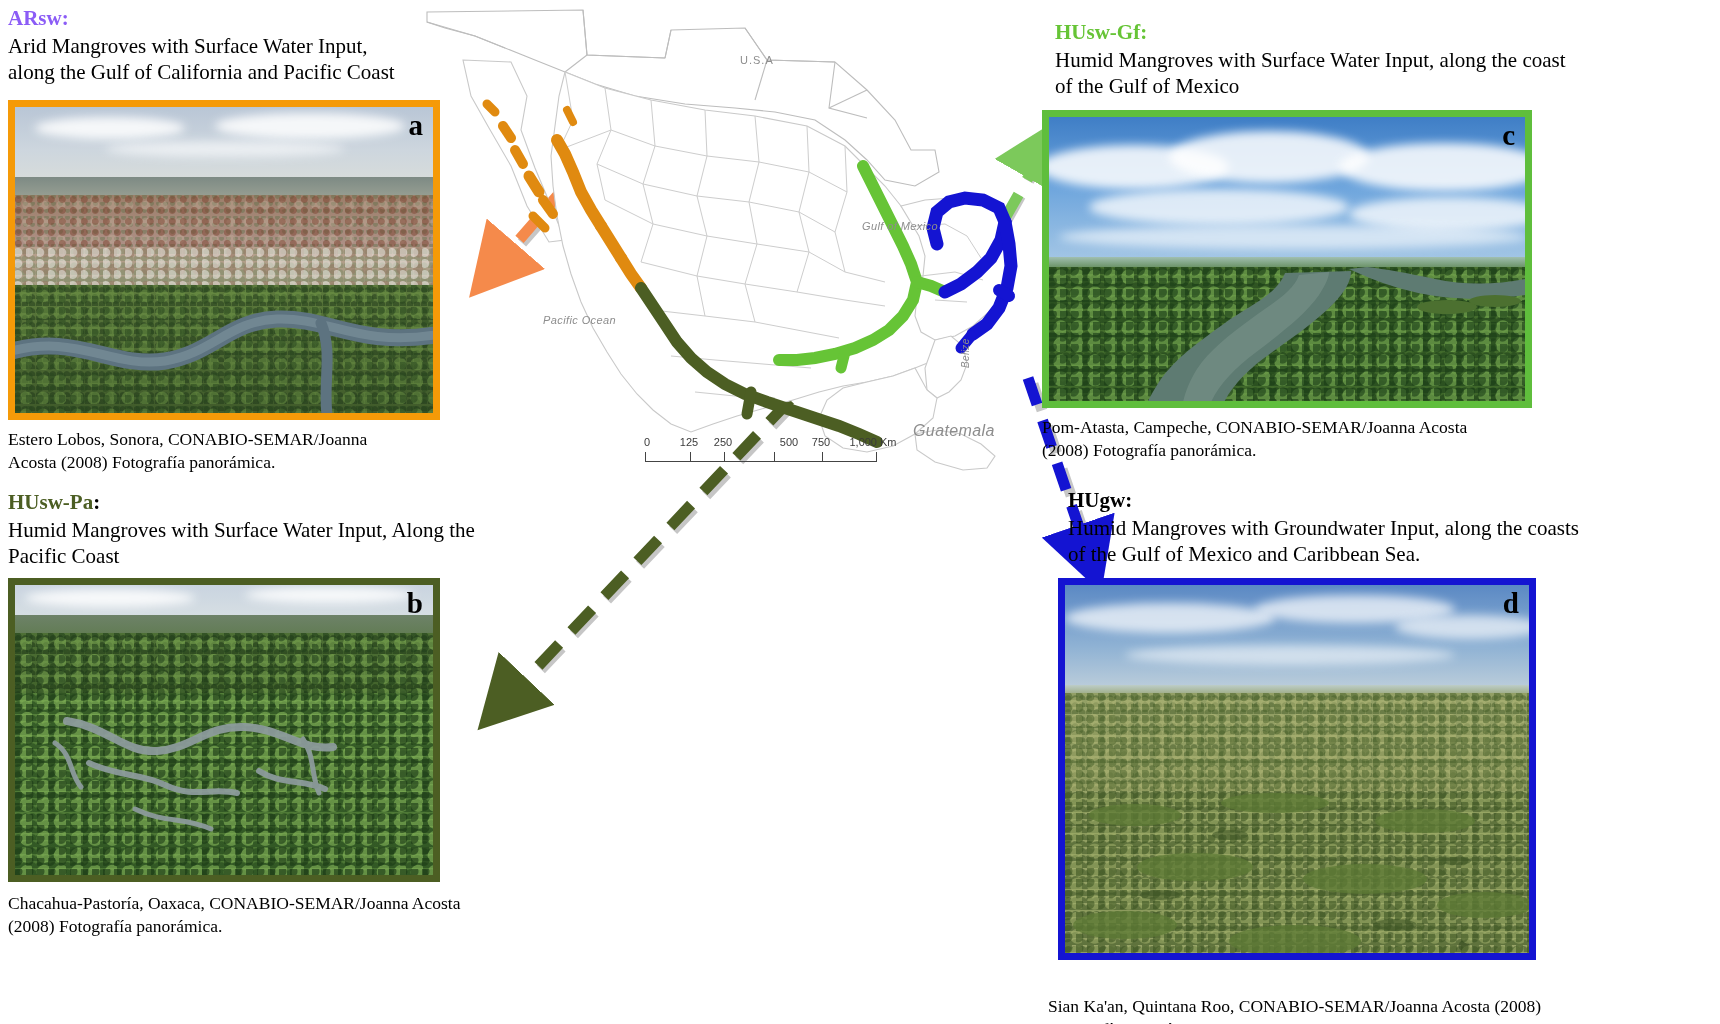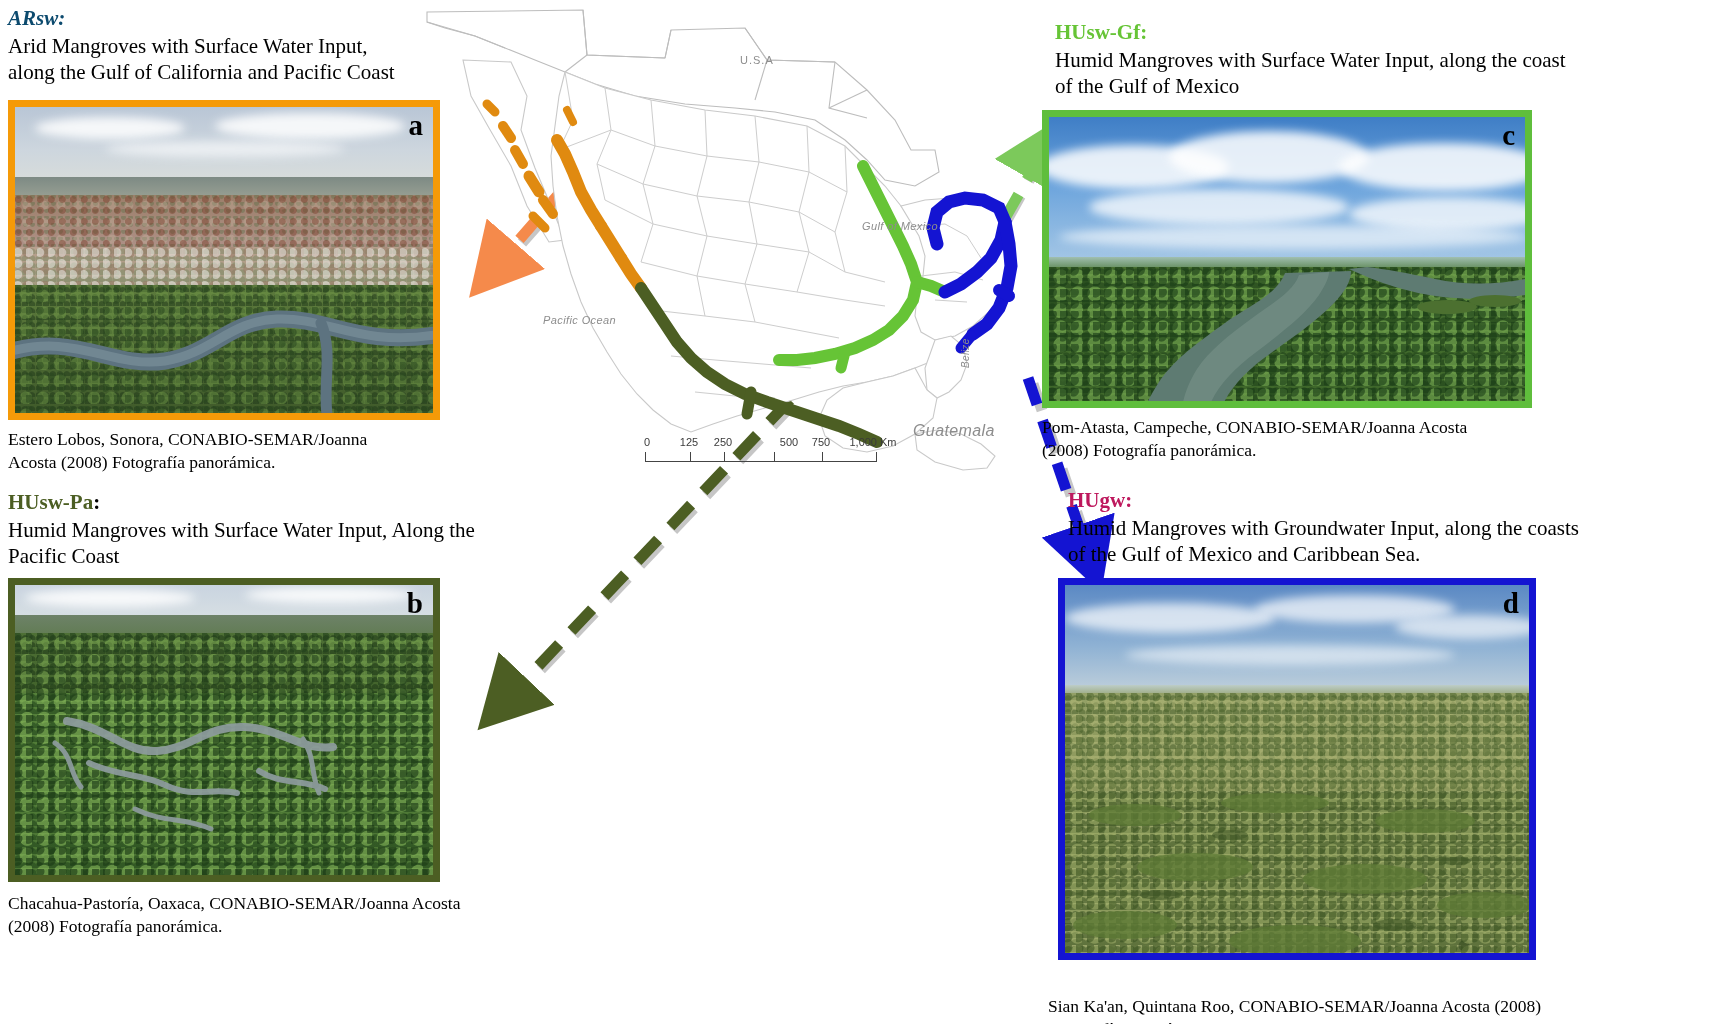--- a/index.html
+++ b/index.html
@@ -6,24 +6,24 @@
   body{width:1720px;height:1024px;position:relative;overflow:hidden;
        font-family:"Liberation Serif","DejaVu Serif",serif;color:#000;}
 
   .abs{position:absolute;}
 
   
   .block-head{font-size:21px;font-weight:bold;line-height:1.18;margin:0 0 2px 0;}
   .block-desc{font-size:21px;line-height:1.24;margin:0;}
   .caption{font-size:17.5px;line-height:1.30;margin:0;}
 
-  .code-arsw{color:#0c4a6e;font-style:italic;}
+  .code-arsw{color:#8b5cf6;}
   .code-huswpa{color:#4C5E23;}
   .code-huswgf{color:#66C436;}
-  .code-hugw{color:#be185d;}
+  .code-hugw{color:#000000;}
   .colon-black{color:#000;}
 
   
   .frame{position:absolute;box-sizing:border-box;overflow:hidden;background:#6d8b4a;}
   .frame .letter{position:absolute;right:10px;top:2px;font-size:29px;font-weight:bold;
                  color:#000;z-index:6;font-family:"Liberation Serif",serif;}
   .f-a{border:7px solid #F59A08;}
   .f-b{border:7px solid #4C5E23;}
   .f-c{border:7px solid #5FBE3C;}
   .f-d{border:7px solid #1414D2;}

